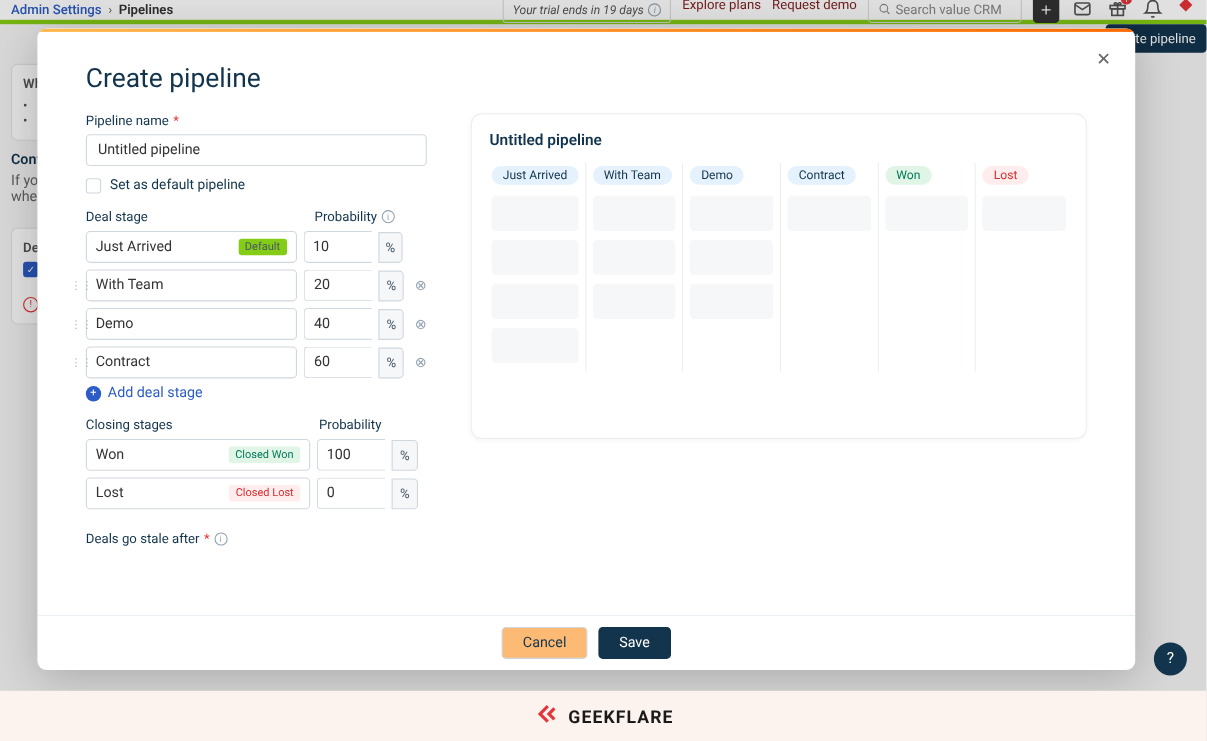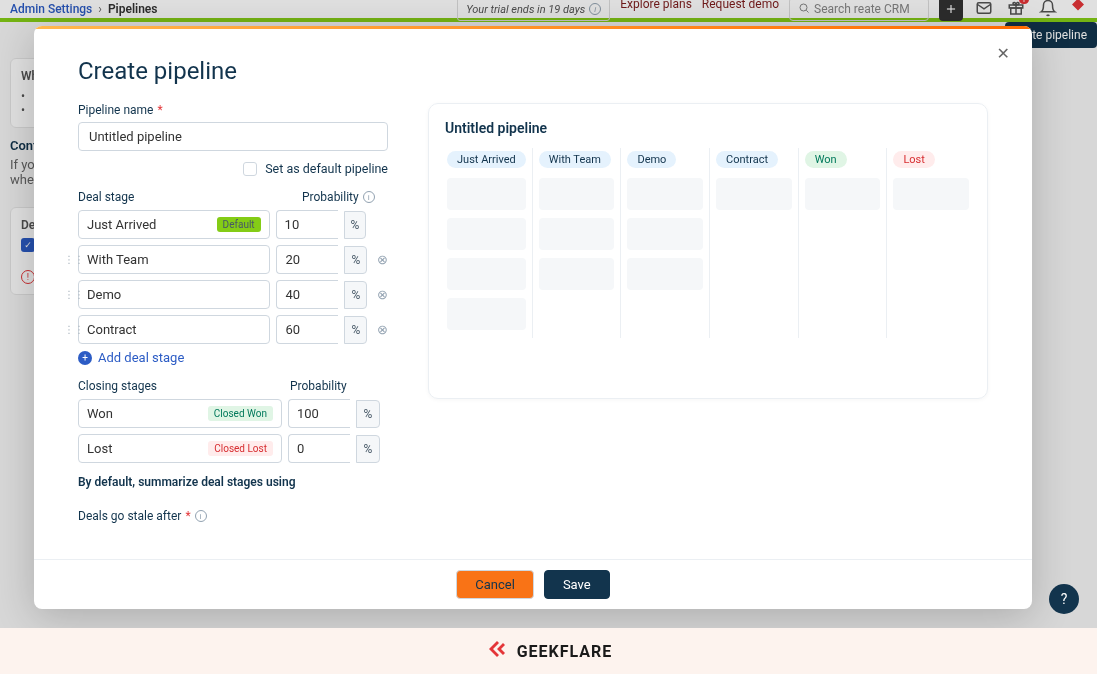--- a/index.html
+++ b/index.html
@@ -30,24 +30,24 @@
 .overlay { position: absolute; top: 0; left: 0; right: 0; bottom: 0; background: rgba(0,0,0,0.12); }
 .modal { position: absolute; left: 34px; top: 26px; width: 998px; height: 583px; background: #fff; border-radius: 8px; box-shadow: 0 8px 40px rgba(0,0,0,0.2); overflow: hidden; display: flex; flex-direction: column; }
 .modal-accent { height: 3px; background: linear-gradient(to right, #ffb84d, #ff6a00); }
 .modal-close { position: absolute; top: 18px; right: 22px; font-size: 16px; color: #666; cursor: pointer; }
 .modal-body { flex: 1; display: flex; padding: 28px 44px 0 44px; gap: 40px; overflow: hidden; }
 .modal-left { width: 310px; flex-shrink: 0; }
 .modal-title { font-size: 24px; font-weight: 400; color: #12344d; margin-bottom: 18px; }
 .field-label { font-size: 12px; color: #12344d; margin-bottom: 5px; display: flex; align-items: center; gap: 4px; }
 .req { color: #e43538; }
 .text-input { width: 100%; border: 1px solid #cfd7df; border-radius: 4px; padding: 6px 10px; font-size: 13px; color: #333; }
-.checkbox-row { display: flex; align-items: center; gap: 8px; margin: 10px 0 14px 0; font-size: 12.5px; color: #12344d; justify-content: flex-end; }
+.checkbox-row { display: flex; align-items: center; gap: 8px; margin: 10px 0 14px 0; font-size: 12.5px; color: #12344d; }
 .checkbox { width: 14px; height: 14px; border: 1.5px solid #cfd7df; border-radius: 3px; }
 
-.col-headers { display: flex; gap: 20px; margin-bottom: 6px; }
+.col-headers { display: flex; gap: 4px; margin-bottom: 6px; }
 .col-headers .h1 { width: 204px; font-size: 12px; color: #12344d; }
 .col-headers .h2 { font-size: 12px; color: #12344d; display: flex; align-items: center; gap: 4px; }
 
 .stage-row { display: flex; align-items: center; gap: 6px; margin-bottom: 6px; position: relative; }
 .drag-handle { width: 10px; color: #aab4be; font-size: 10px; cursor: grab; position: absolute; left: -14px; }
 .stage-input { width: 204px; border: 1px solid #cfd7df; border-radius: 4px; padding: 6px 8px; font-size: 13px; color: #333; display: flex; align-items: center; justify-content: space-between; }
 .default-badge { background: #84cc16; color: #475867; font-size: 10px; padding: 2px 6px; border-radius: 3px; }
 .won-badge { background: #e0f5e5; color: #00795b; font-size: 10px; padding: 2px 6px; border-radius: 3px; }
 .lost-badge { background: #ffecec; color: #d72d30; font-size: 10px; padding: 2px 6px; border-radius: 3px; }
 .prob-input { width: 62px; border: 1px solid #cfd7df; border-radius: 4px 0 0 4px; padding: 6px 8px; font-size: 13px; color: #333; border-right: none; }
@@ -75,21 +75,21 @@
 .preview-col:last-child { border-right: none; }
 .col-chip { display: inline-block; font-size: 11px; padding: 2px 10px; border-radius: 10px; margin-bottom: 10px; white-space: nowrap; }
 .chip-blue { background: #e5f2fd; color: #12344d; }
 .chip-green { background: #e0f5e5; color: #00795b; }
 .chip-red { background: #ffecec; color: #d72d30; }
 .ghost-card { background: #f5f7f9; border-radius: 4px; height: 32px; margin-bottom: 8px; }
 
 
 .modal-footer { border-top: 1px solid #ebeff3; padding: 10px 0; display: flex; justify-content: center; gap: 10px; }
 .btn { padding: 6px 18px; border-radius: 4px; font-size: 13px; cursor: pointer; border: 1px solid #cfd7df; }
-.btn-cancel { background: #f97316; color: #12344d; text-align: right; }
+.btn-cancel { background: #fdba74; color: #12344d; text-align: right; }
 .btn-save { background: #12344d; color: #fff; border-color: #12344d; }
 
 
 .help-fab { position: absolute; bottom: 60px; right: 18px; width: 30px; height: 30px; background: #12344d; color: #fff; border-radius: 50%; display: flex; align-items: center; justify-content: center; font-size: 14px; }
 
 
 .footer-brand { position: absolute; bottom: 0; left: 0; right: 0; height: 46px; background: #fdf3ee; display: flex; align-items: center; justify-content: center; gap: 8px; }
 .brand-logo { color: #e43538; }
 .brand-text { font-weight: 700; letter-spacing: 1px; color: #1a1a1a; font-size: 16px; }
 
@@ -110,21 +110,21 @@
       </div>
       <span class="top-link">Explore plans</span>
       <span class="top-link">Request demo</span>
       <div class="search-box-bg">
         <span>
           <svg width="12" height="12" viewBox="0 0 24 24" fill="none" stroke="#888" stroke-width="2">
               <circle cx="11" cy="11" r="7"></circle>
               <line x1="21" y1="21" x2="16.65" y2="16.65"></line>
             </svg>
         </span>
-        <span>Search reate CRM</span>
+        <span>Search value CRM</span>
       </div>
       <div class="icon-btn-bg">
         <svg width="14" height="14" viewBox="0 0 24 24" fill="none" stroke="#fff" stroke-width="2">
             <line x1="12" y1="5" x2="12" y2="19"></line>
             <line x1="5" y1="12" x2="19" y2="12"></line>
           </svg>
       </div>
       <div class="icon-plain">
         <svg width="18" height="18" viewBox="0 0 24 24" fill="none" stroke="#555" stroke-width="2">
             <rect x="3" y="5" width="18" height="14" rx="2"></rect>
@@ -280,21 +280,20 @@
           <div class="stage-row">
             <div class="stage-input">
               <span>Lost</span>
               <span class="lost-badge">Closed Lost</span>
             </div>
             <input class="prob-input" value="0" style="">
             <div class="pct-box">%</div>
           </div>
         </div>
 
-      <div class="summary-label">By default, summarize deal stages using</div>
 
       <div class="stale-label">
         <span>Deals go stale after</span>
           <span class="req">*</span>
         <span class="info-icon">i</span>
       </div>
       
     </div>
 
     <div class="modal-right">

